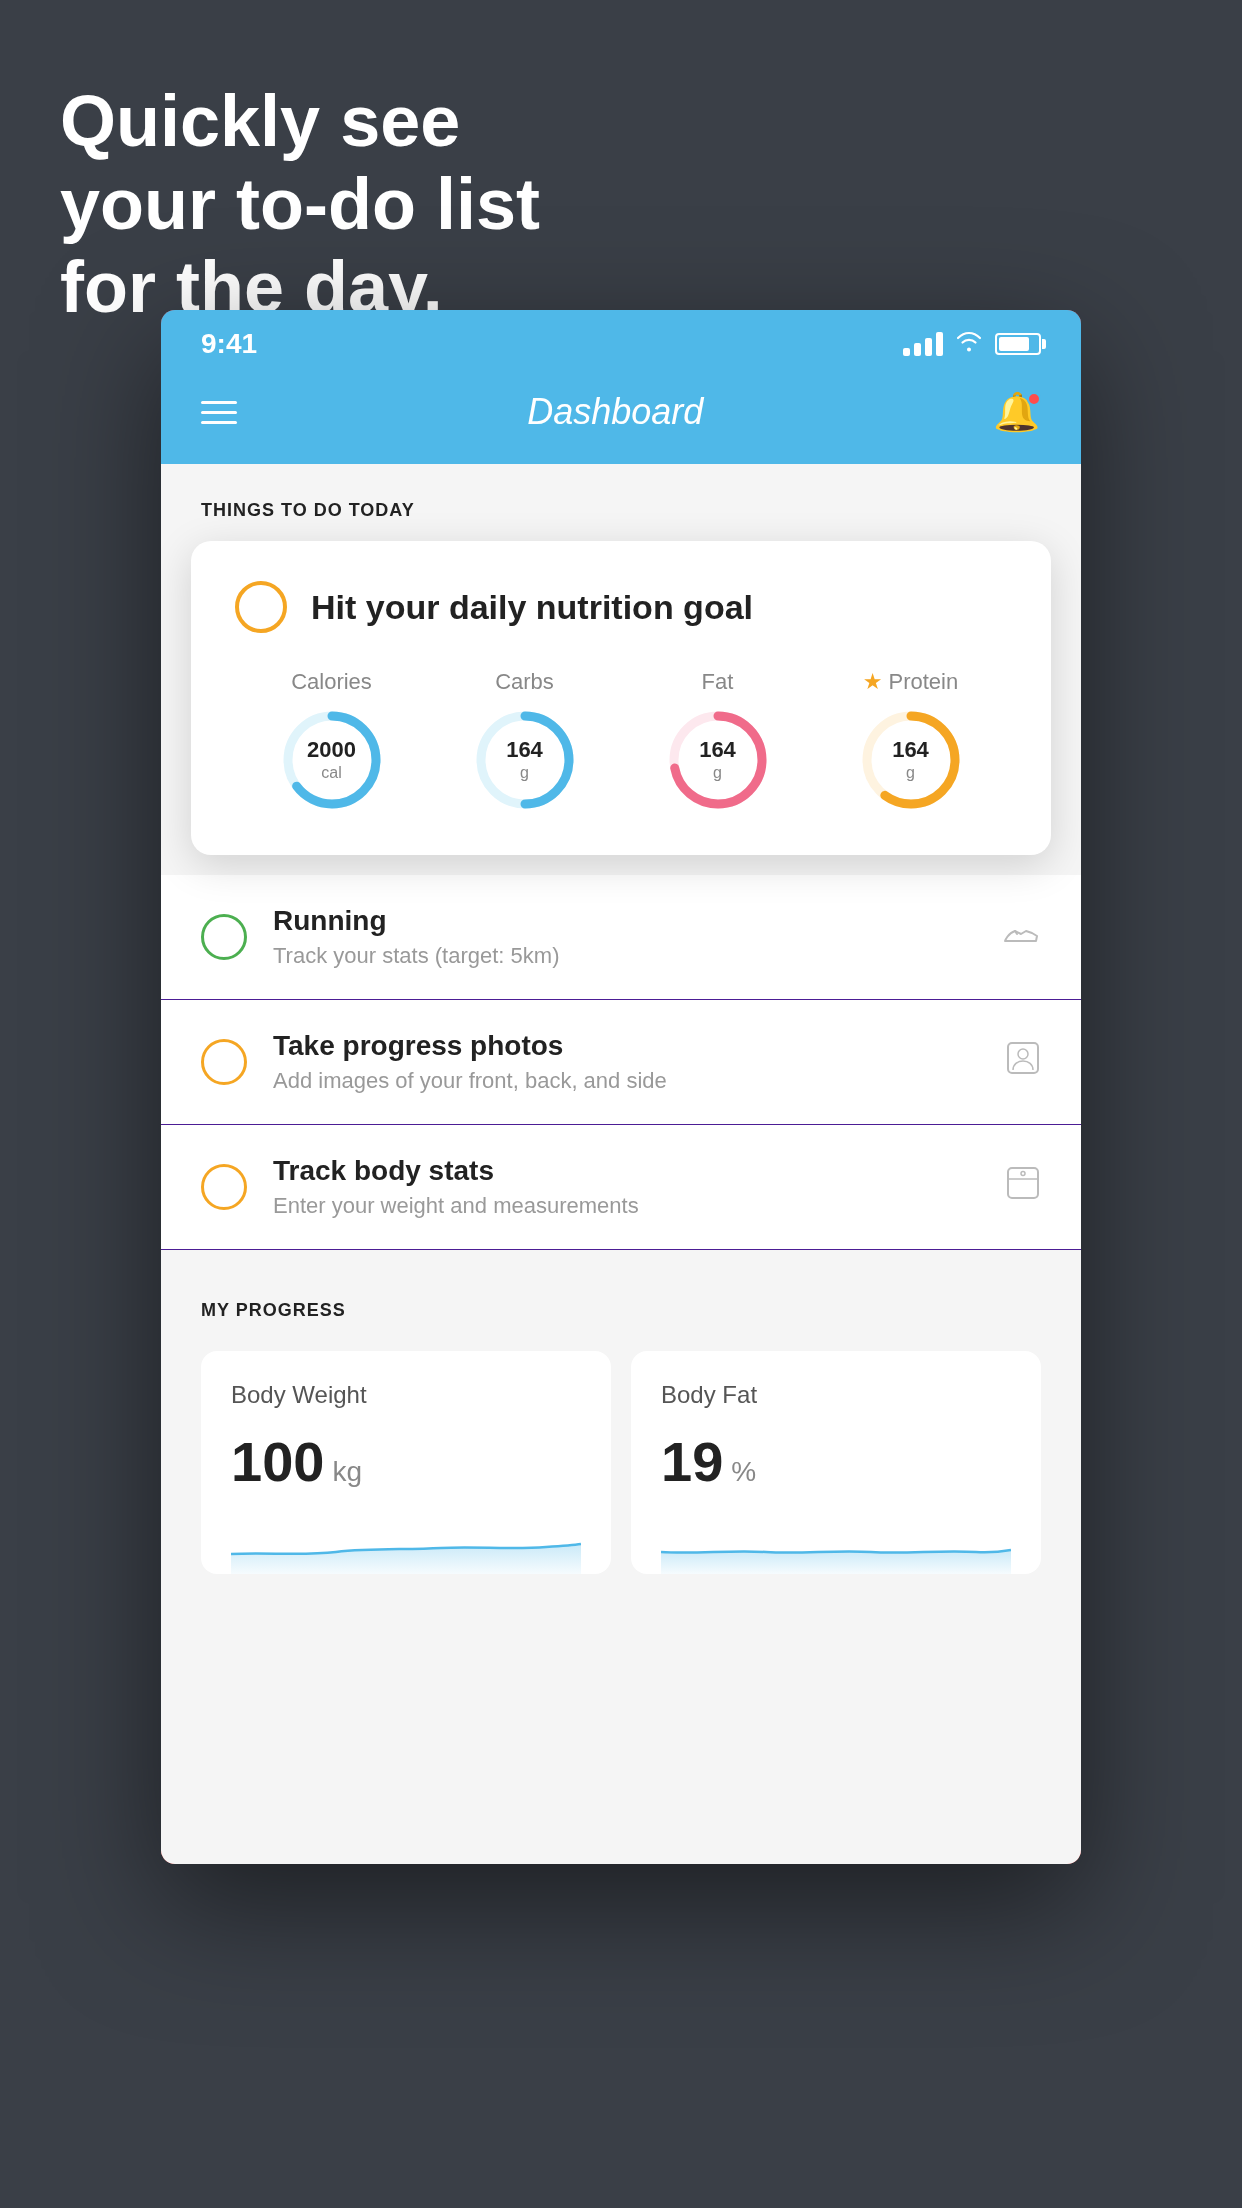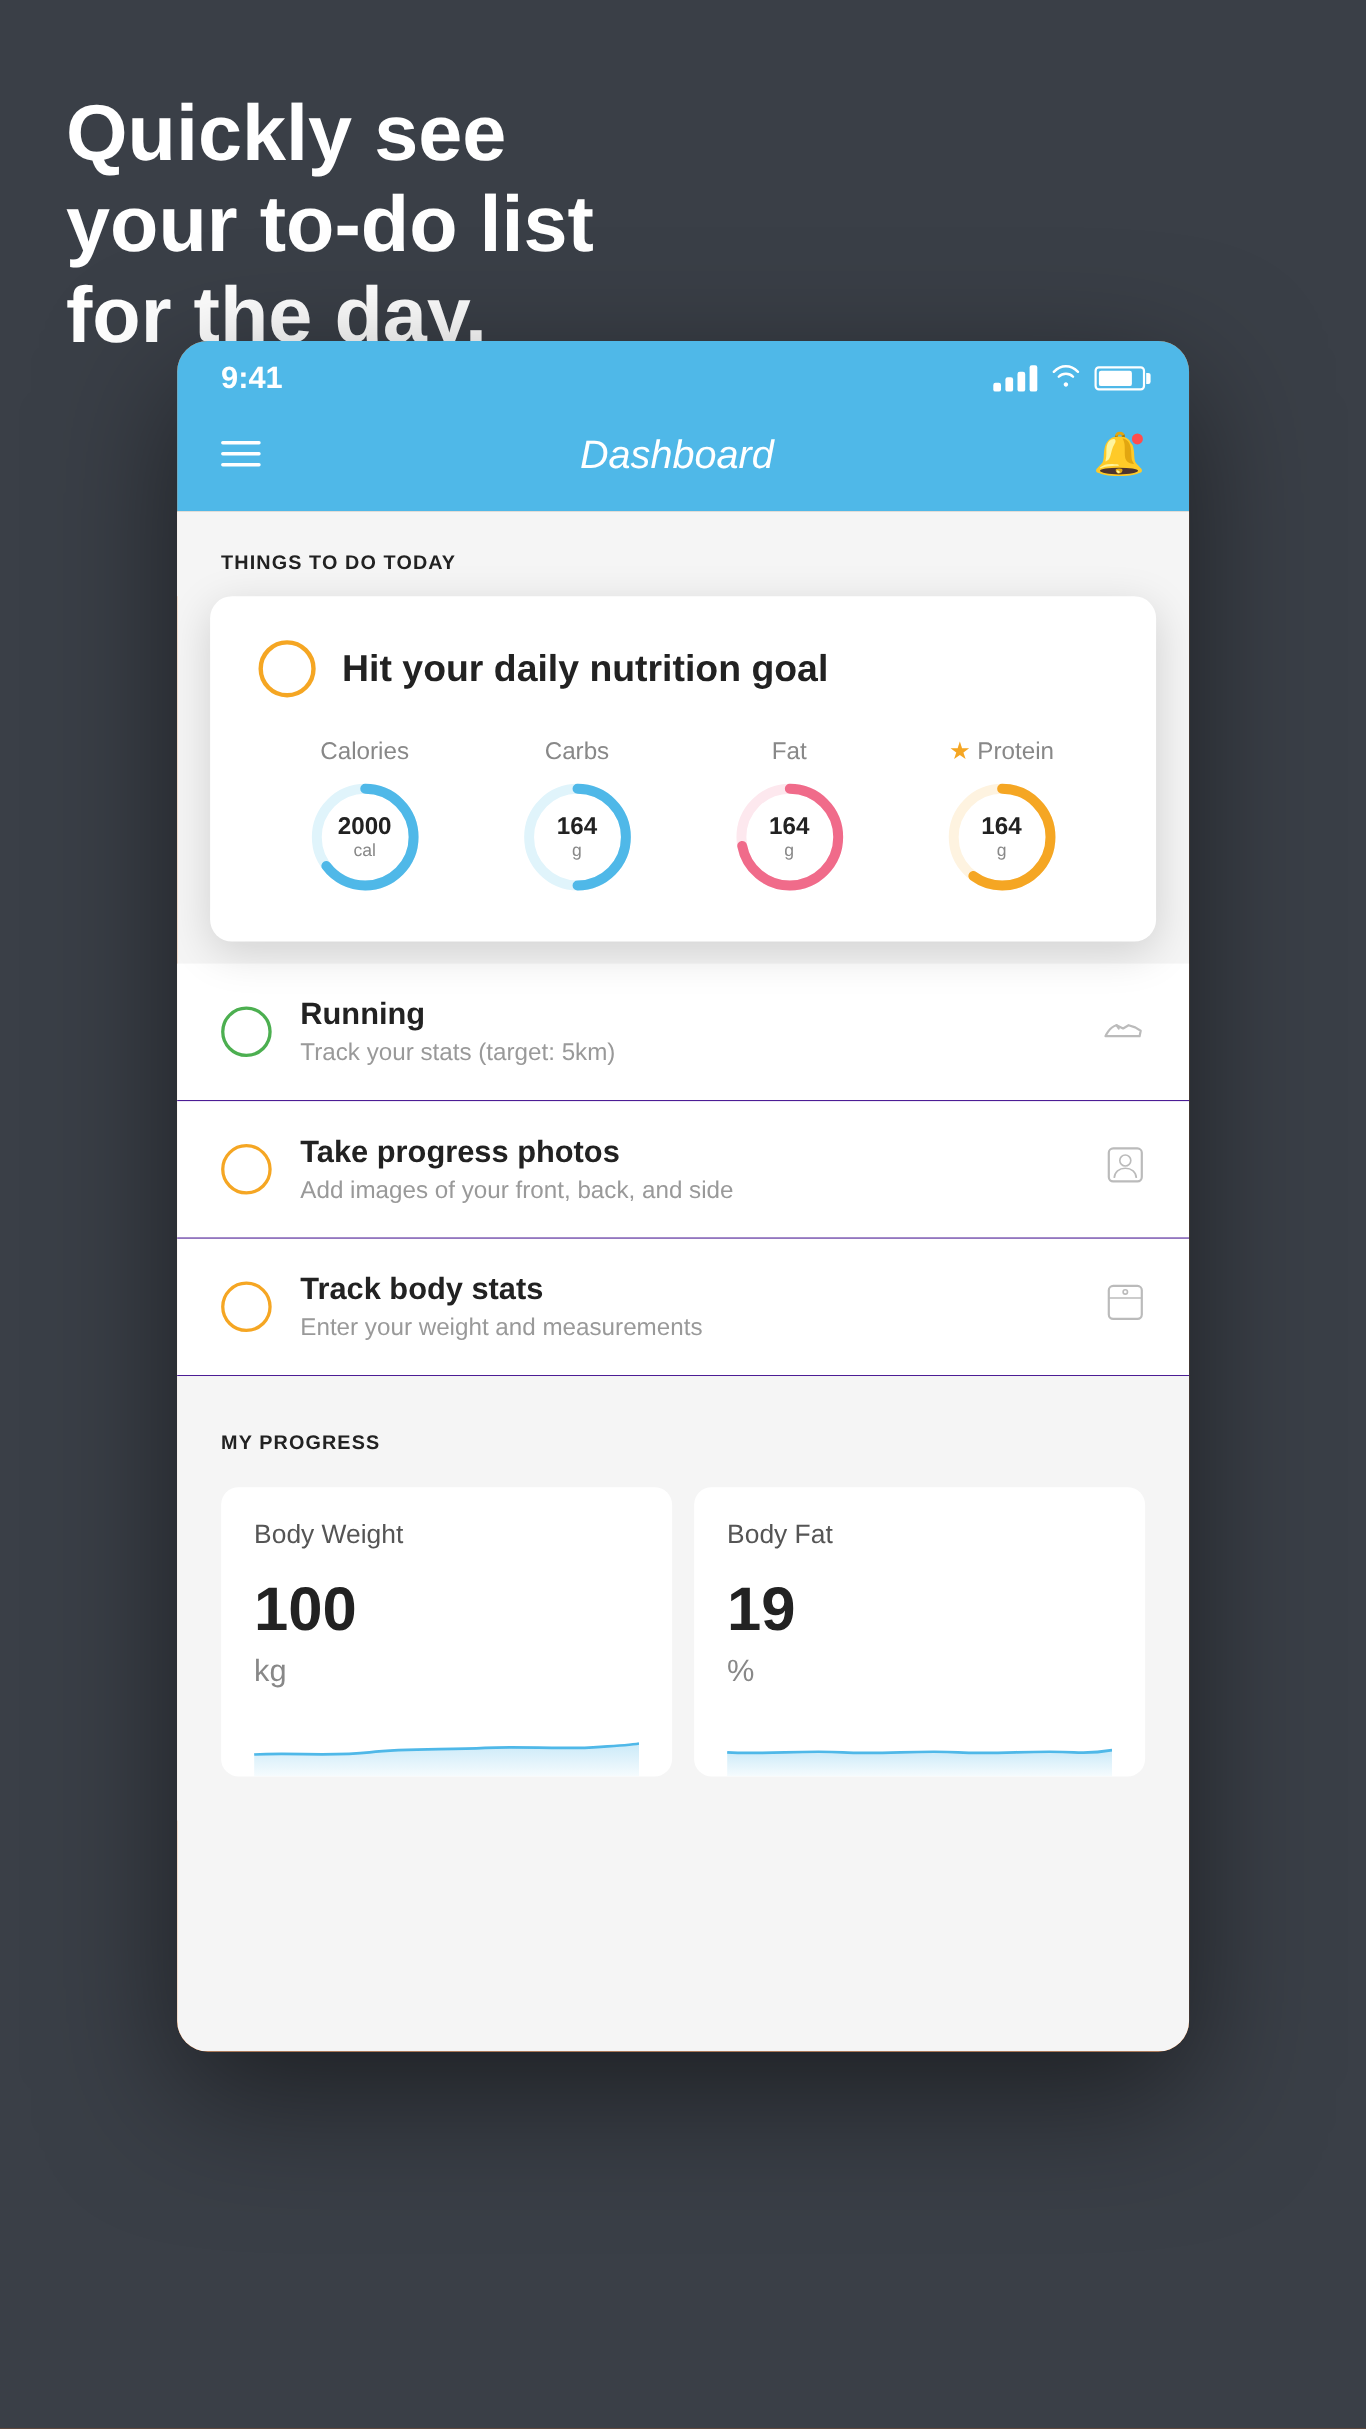--- a/index.html
+++ b/index.html
@@ -29,22 +29,22 @@
     
     .phone-wrapper {
       position: absolute;
       top: 310px;
       left: 50%;
       transform: translateX(-50%);
       width: 920px;
     }
 
     .phone {
-      background: #f97316;
-      border-radius: 28px;
+      background: #ef4444;
+      border-radius: 14px;
       overflow: hidden;
       box-shadow: 0 40px 120px rgba(0,0,0,0.5);
       position: relative;
     }
 
     
     .status-bar {
       background: #4fb8e8;
       display: flex;
       justify-content: space-between;
@@ -375,21 +375,20 @@
       font-size: 24px;
       color: #555;
       margin-bottom: 20px;
     }
 
     .progress-value {
       display: flex;
       align-items: baseline;
       gap: 8px;
       margin-bottom: 20px;
-      flex-direction: column;
     }
 
     .progress-number {
       font-size: 56px;
       font-weight: 700;
       color: #222;
     }
 
     .progress-unit {
       font-size: 28px;

